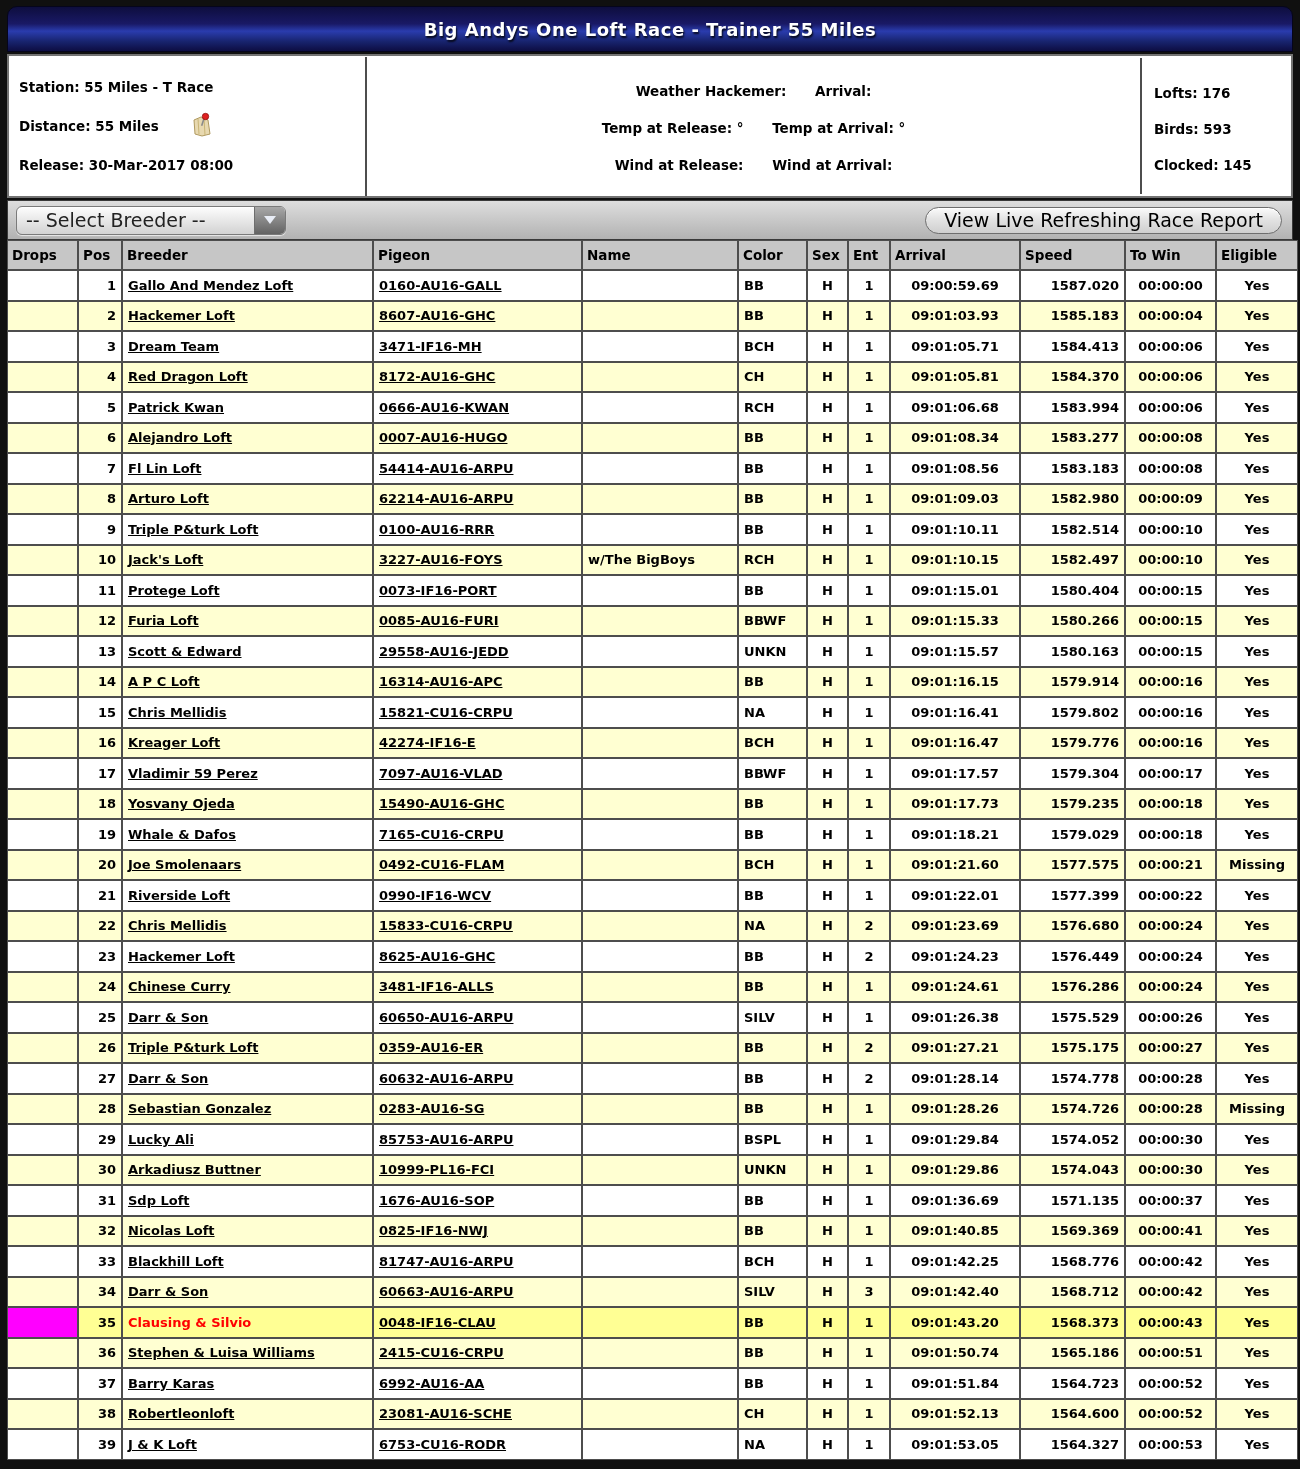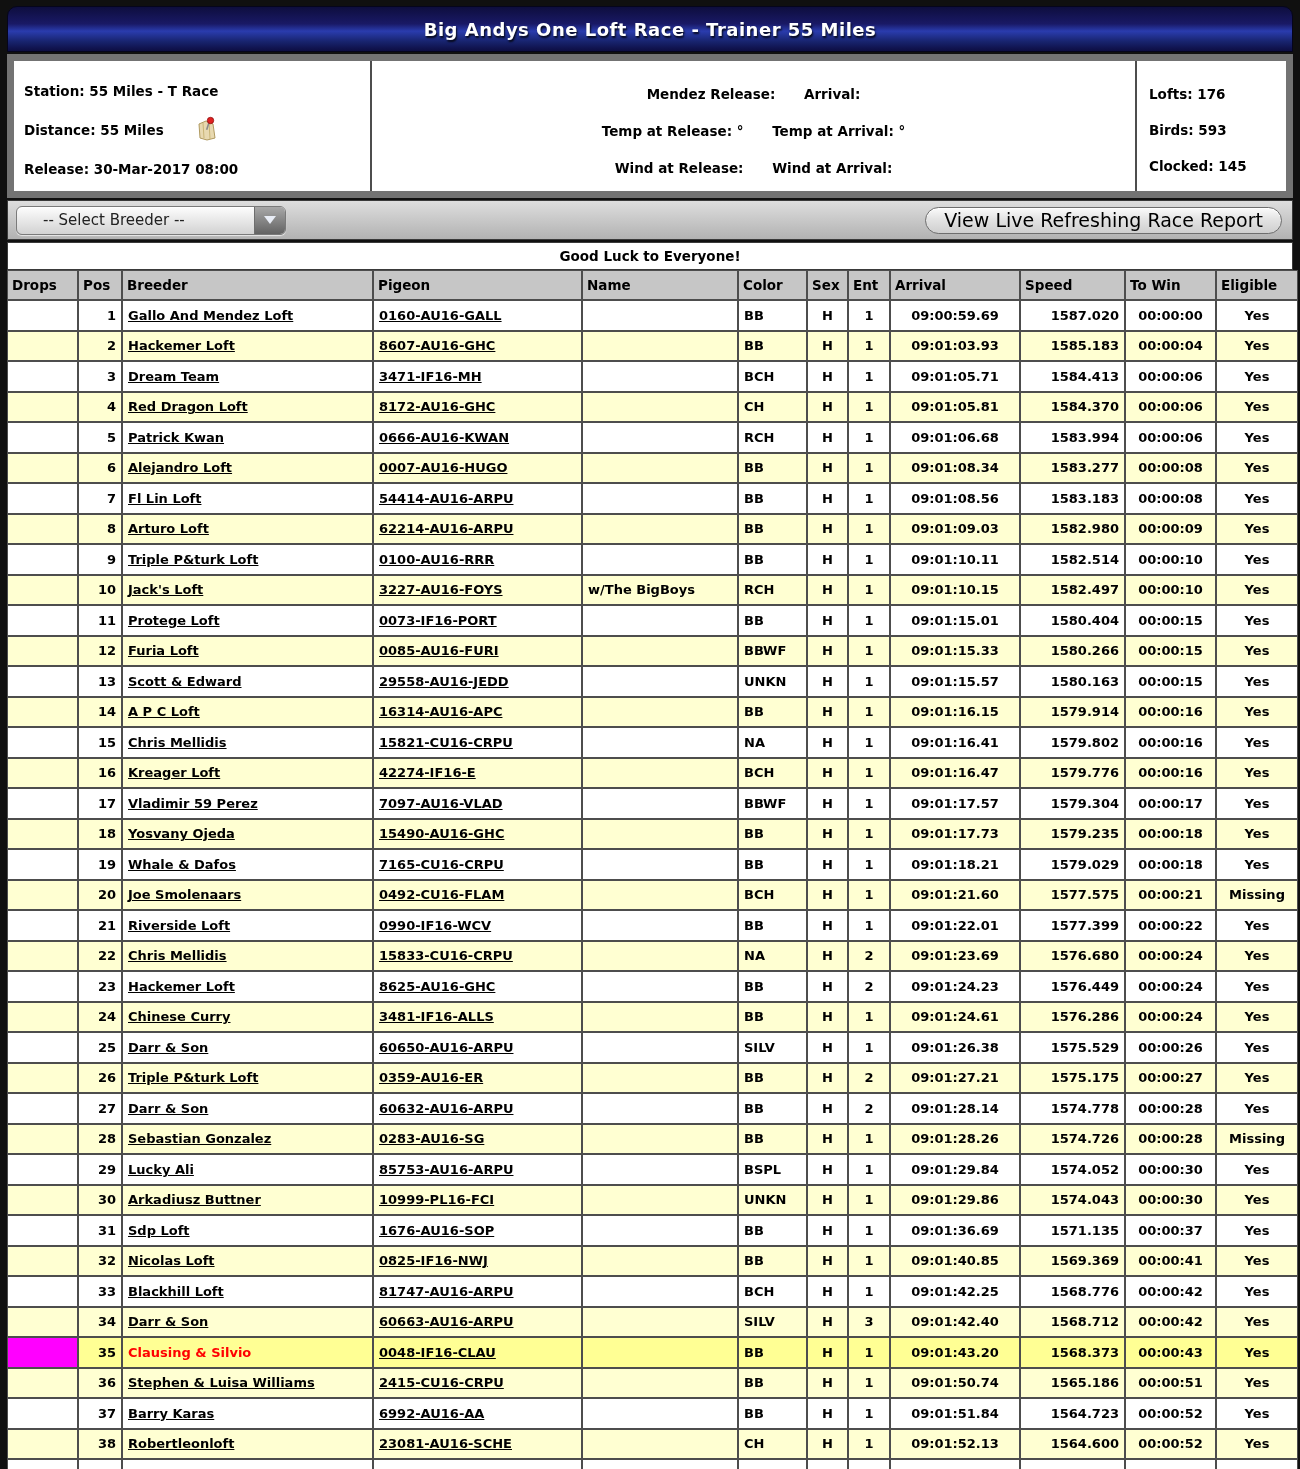--- a/index.html
+++ b/index.html
@@ -20,22 +20,23 @@
     display:flex;align-items:center;justify-content:center;
     border:1px solid #05051c;box-sizing:border-box;
   }
   .titlebar .title{
     color:#fff;font-size:18px;font-weight:bold;letter-spacing:.5px;
     text-shadow:1px 2px 2px rgba(0,0,0,.85);
   }
   
   .info-strip{
     margin-top:2px;height:144px;background:#fff;
-    border:7px solid #737373;box-sizing:border-box;
+    border:2px solid #737373;box-sizing:border-box;
     display:flex;
+    align-items:center;
   }
   .info-left{width:358px;box-sizing:border-box;border-right:2px solid #4d4d4d;
     padding:22px 0 0 10px;position:relative;}
   .info-left .line{font-weight:bold;font-size:13.5px;color:#000;margin-bottom:23px;}
   .map-icon{position:absolute;left:180px;top:55px;}
   .info-mid{flex:1;box-sizing:border-box;border-right:2px solid #4d4d4d;
     padding-top:25px;text-align:center;}
   .info-mid .line{font-weight:bold;font-size:13.5px;color:#000;margin-bottom:21px;}
   .info-mid .line span{margin:0 12px;}
   .info-right{width:149px;box-sizing:border-box;padding:25px 0 0 12px;}
@@ -47,21 +48,21 @@
     border:1px solid #3a3a3a;box-sizing:border-box;
     display:flex;align-items:center;justify-content:space-between;
     padding:0 10px 0 8px;
   }
   .select{
     width:268px;height:27px;border:1px solid #7a7a7a;border-radius:6px;
     background:linear-gradient(180deg,#fdfdfd,#d2d2d2);
     display:flex;align-items:center;overflow:hidden;cursor:default;
     box-shadow:0 1px 1px rgba(255,255,255,.7), inset 0 1px 0 #fff;
   }
-  .select .sel-text{flex:1;font-size:15px;color:#222;padding-left:26px;}
+  .select .sel-text{flex:1;font-size:19px;color:#222;padding-left:9px;}
   .select .sel-arrow{
     width:30px;height:100%;border-left:1px solid #6e6e6e;
     background:linear-gradient(180deg,#a8a8a8,#636363);
     display:flex;align-items:center;justify-content:center;
   }
   .select .sel-arrow .tri{
     width:0;height:0;border-left:6px solid transparent;border-right:6px solid transparent;
     border-top:8px solid #e8ecf5;
   }
   .report-btn{
@@ -120,21 +121,21 @@
           <polygon points="5,8 12,5 19,8 21,22 13,24 6,22" fill="#e8d9b0" stroke="#b09a60" stroke-width="1"></polygon>
           <polyline points="9,7 10,22" stroke="#c9b577" stroke-width="1" fill="none"></polyline>
           <polyline points="15,6 16,23" stroke="#c9b577" stroke-width="1" fill="none"></polyline>
           <rect x="13.4" y="5" width="1.6" height="9" fill="#8a8a8a" transform="rotate(18 14 9)"></rect>
           <circle cx="16.5" cy="4.5" r="3.2" fill="#e02020" stroke="#901010" stroke-width="0.8"></circle>
         </svg>
       </span>
     </div>
     <div class="info-mid">
       <div class="line">
-        <span>Mendez Release:</span>
+        <span>Weather Hackemer:</span>
         <span>Arrival:</span>
       </div>
       <div class="line">
         <span>Temp at Release: °</span>
         <span>Temp at Arrival: °</span>
       </div>
       <div class="line">
         <span>Wind at Release:</span>
         <span>Wind at Arrival:</span>
       </div>
@@ -149,21 +150,20 @@
   <div class="toolbar">
     <div class="select">
       <span class="sel-text">-- Select Breeder --</span>
       <span class="sel-arrow">
         <span class="tri"></span>
       </span>
     </div>
     <button class="report-btn">View Live Refreshing Race Report</button>
   </div>
 
-  <div class="banner">Good Luck to Everyone!</div>
 
   <table class="race">
     <colgroup>
       <col class="c-drops">
         <col class="c-pos">
         <col class="c-breeder">
         <col class="c-pigeon">
       <col class="c-name">
         <col class="c-color">
         <col class="c-sex">

